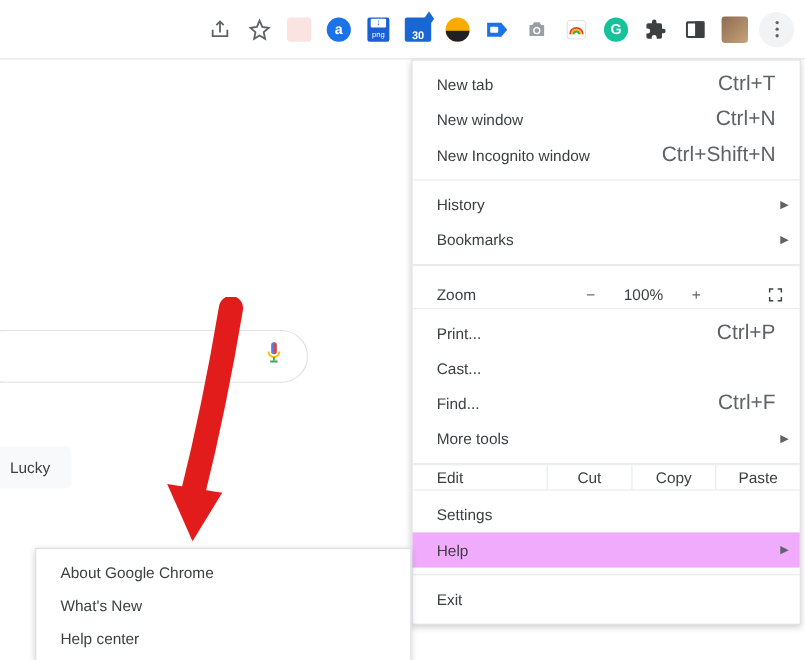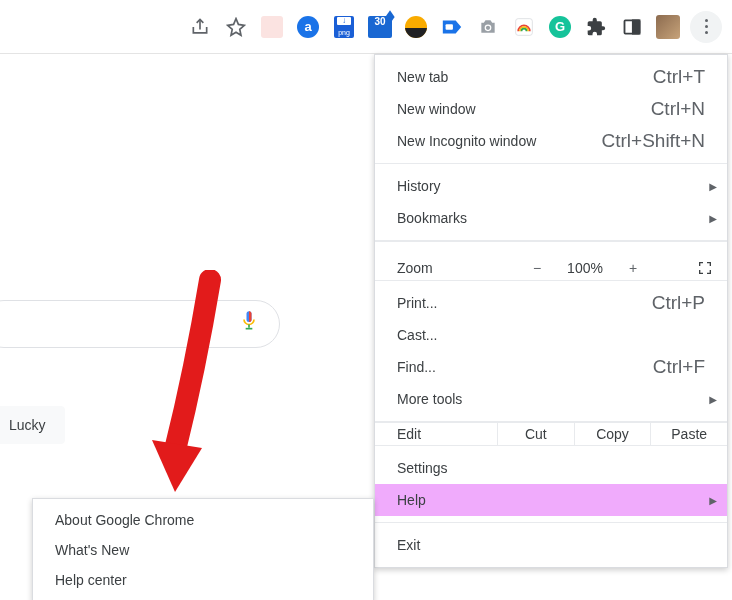--- a/index.html
+++ b/index.html
@@ -88,21 +88,21 @@
   <div class="tb-item">
     <div style="width:22px;height:22px;background:#fbe3e1;border-radius:3px;"></div>
   </div>
   <div class="tb-item">
     <div style="width:22px;height:22px;border-radius:50%;background:#1a73e8;color:#fff;font-size:13px;font-weight:bold;display:flex;align-items:center;justify-content:center;">a</div>
   </div>
   <div class="tb-item">
     <div style="width:20px;height:22px;background:#1a5fd6;color:#fff;font-size:7px;display:flex;align-items:flex-end;justify-content:center;padding-bottom:2px;border-radius:2px;position:relative;">png<div style="position:absolute;top:1px;left:3px;right:3px;height:8px;background:#fff;border-radius:1px;display:flex;align-items:center;justify-content:center;color:#1a5fd6;font-size:8px;">↓</div></div>
   </div>
   <div class="tb-item">
-    <div style="width:24px;height:22px;background:#1967d2;color:#fff;font-size:10px;font-weight:bold;display:flex;align-items:flex-start;justify-content:center;border-radius:2px;position:relative;">
+    <div style="width:24px;height:22px;background:#1967d2;color:#fff;font-size:10px;font-weight:bold;display:flex;align-items:flex-end;justify-content:center;border-radius:2px;position:relative;">
         <span>30</span>
         <div style="position:absolute;top:-3px;right:-2px;width:8px;height:8px;background:#1967d2;transform:rotate(45deg) skew(10deg,10deg);"></div>
       </div>
   </div>
   <div class="tb-item">
     <div style="width:22px;height:22px;border-radius:50%;background:#f9ab00;position:relative;overflow:hidden;">
         <div style="position:absolute;bottom:0;left:0;right:0;height:10px;background:#202124;"></div>
       </div>
   </div>
   <div class="tb-item">

